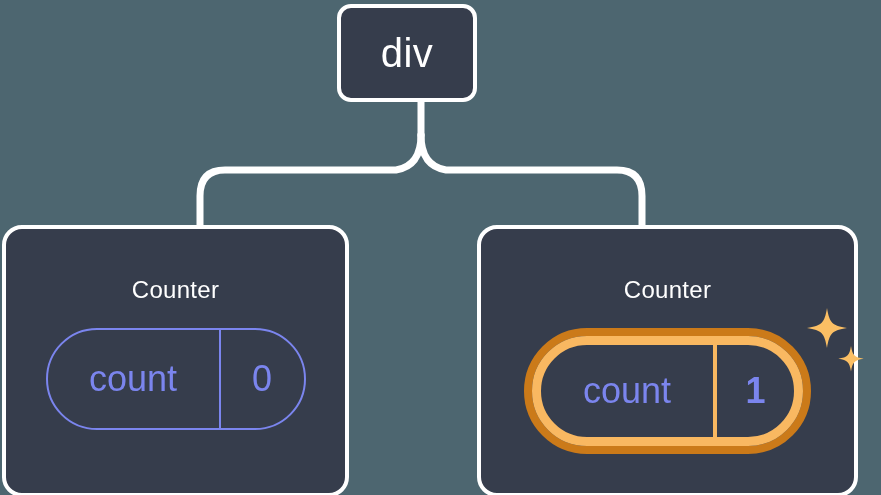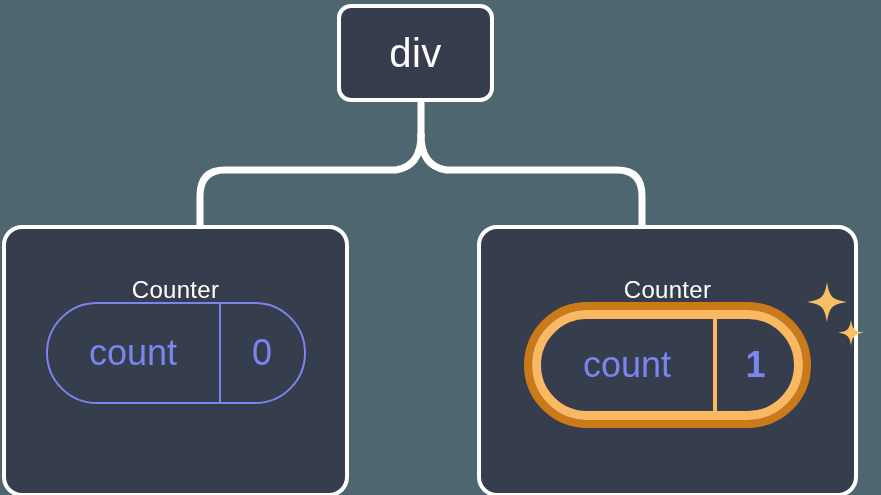--- a/index.html
+++ b/index.html
@@ -33,21 +33,21 @@
     background: #363d4c;
     border: 4px solid #ffffff;
     border-radius: 14px;
     display: flex;
     flex-direction: column;
     align-items: center;
   }
   .node-root {
     left: 337px;
     top: 4px;
-    width: 157px;
+    width: 140px;
     height: 98px;
     justify-content: center;
   }
   .node-child {
     border-radius: 20px;
   }
   .node-left {
     left: 2px;
     top: 225px;
     width: 347px;
@@ -72,20 +72,21 @@
     font-size: 24px;
     font-weight: 400;
     line-height: 1;
     margin-top: 49px;
     letter-spacing: 0.3px;
   }
 
   
   .pill-wrap {
     position: relative;
+    margin-top: 26px;
     display: flex;
     align-items: center;
     justify-content: center;
   }
   .pill {
     box-sizing: border-box;
     display: flex;
     align-items: stretch;
     border: 2px solid #7b85ee;
     border-radius: 999px;

